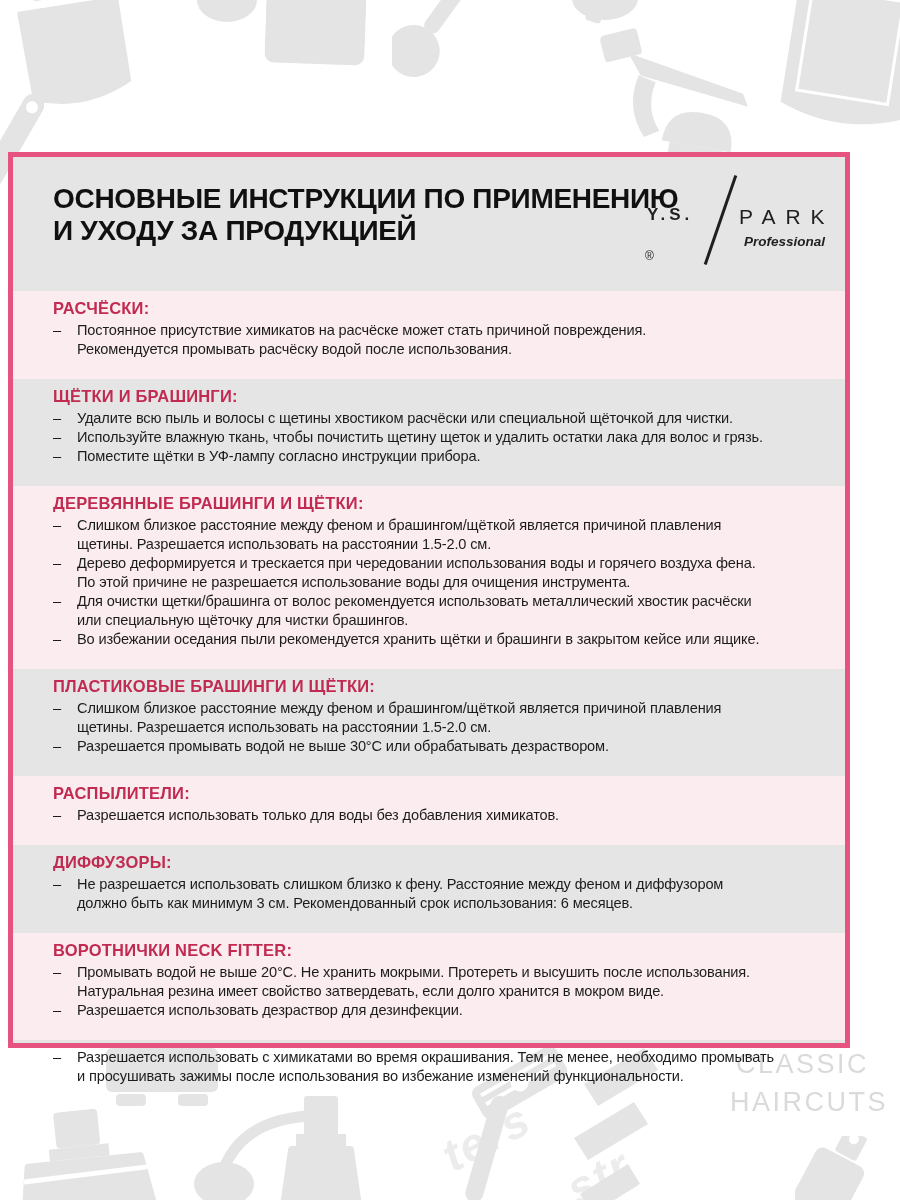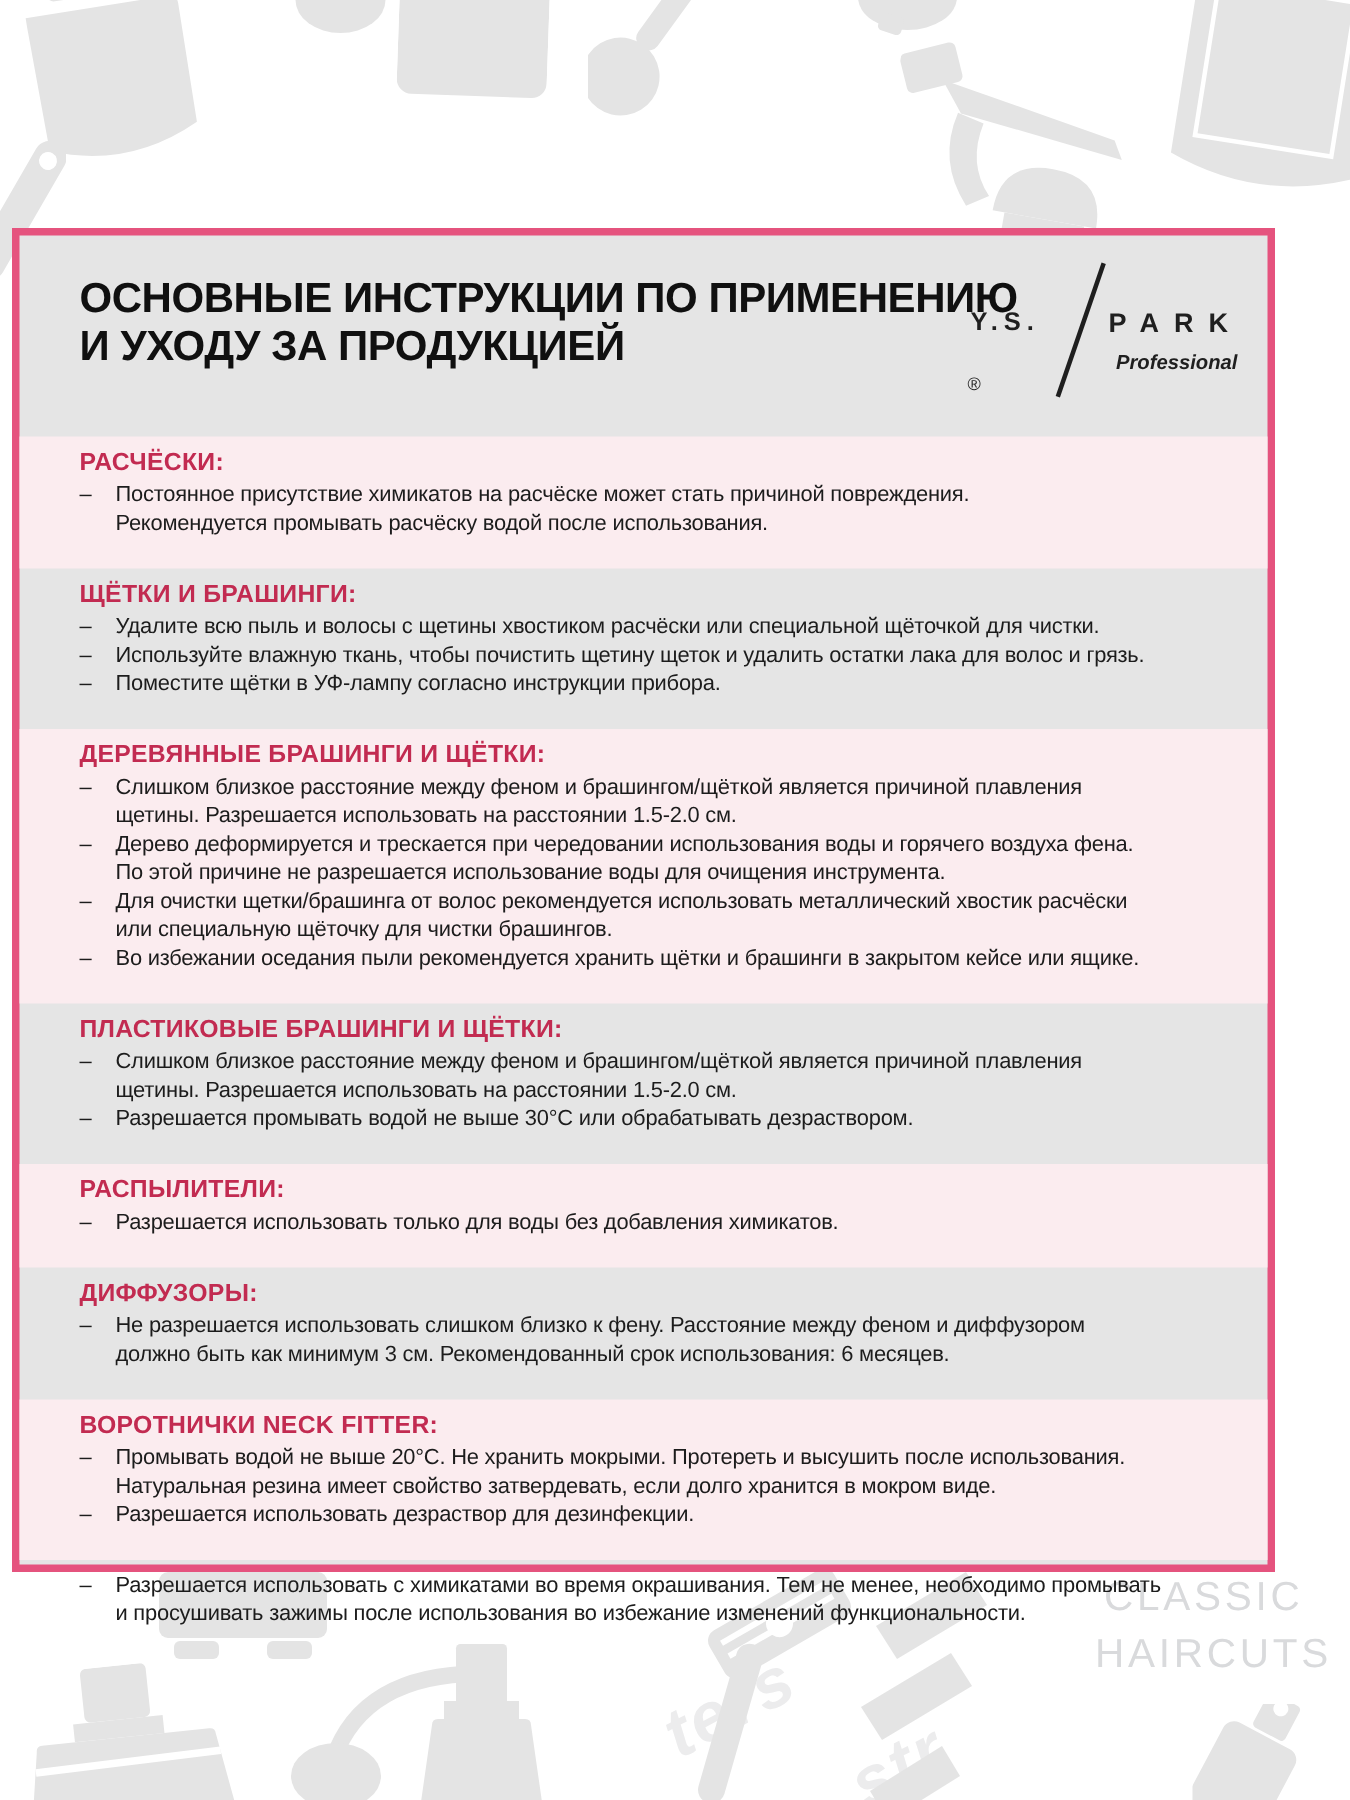--- a/index.html
+++ b/index.html
@@ -19,21 +19,21 @@
   
   .card{position:absolute;left:8px;top:152px;width:842px;height:896px;background:#e5e5e5;
         border:5px solid var(--border-pink);box-sizing:border-box;z-index:5;}
   .card-head{position:relative;padding:26px 22px 0 40px;height:86px;margin-bottom:22px;}
   .title{font-size:28px;font-weight:bold;color:#101010;line-height:32px;letter-spacing:-0.3px;
          max-width:640px;}
   .logo{position:absolute;right:18px;top:20px;width:188px;height:90px;color:#1f1f1f;}
   .logo-ys{position:absolute;left:8px;top:28px;font-size:17px;font-weight:bold;letter-spacing:4px;}
   .logo-slash{position:absolute;left:80px;top:-4px;width:3px;height:94px;background:#1f1f1f;
               transform:rotate(19deg);}
-  .logo-park{position:absolute;left:100px;top:28px;font-size:18px;font-weight:bold;letter-spacing:10px;}
+  .logo-park{position:absolute;left:100px;top:28px;font-size:21px;font-weight:normal;letter-spacing:10px;}
   .logo-prof{position:absolute;right:2px;top:57px;font-size:13.5px;font-weight:bold;font-style:italic;}
   .logo-reg{position:absolute;left:6px;top:72px;font-size:12px;}
 
   
   .sec{padding:8px 24px 20px 40px;}
   .sec.tinted{background:var(--band-pink);}
   .sec-heading{margin:0 0 3px 0;font-size:16.5px;font-weight:bold;color:var(--heading-crimson);
                letter-spacing:0.2px;}
   .bullet{display:flex;font-size:14.6px;line-height:19px;color:var(--text-dark);
           letter-spacing:-0.15px;}

